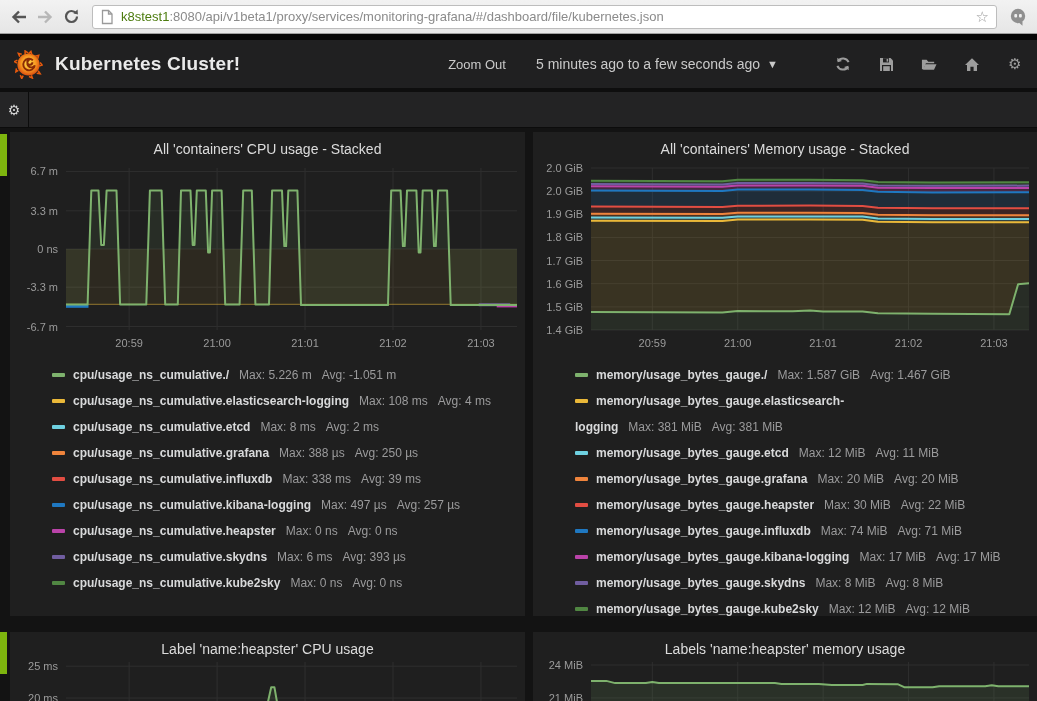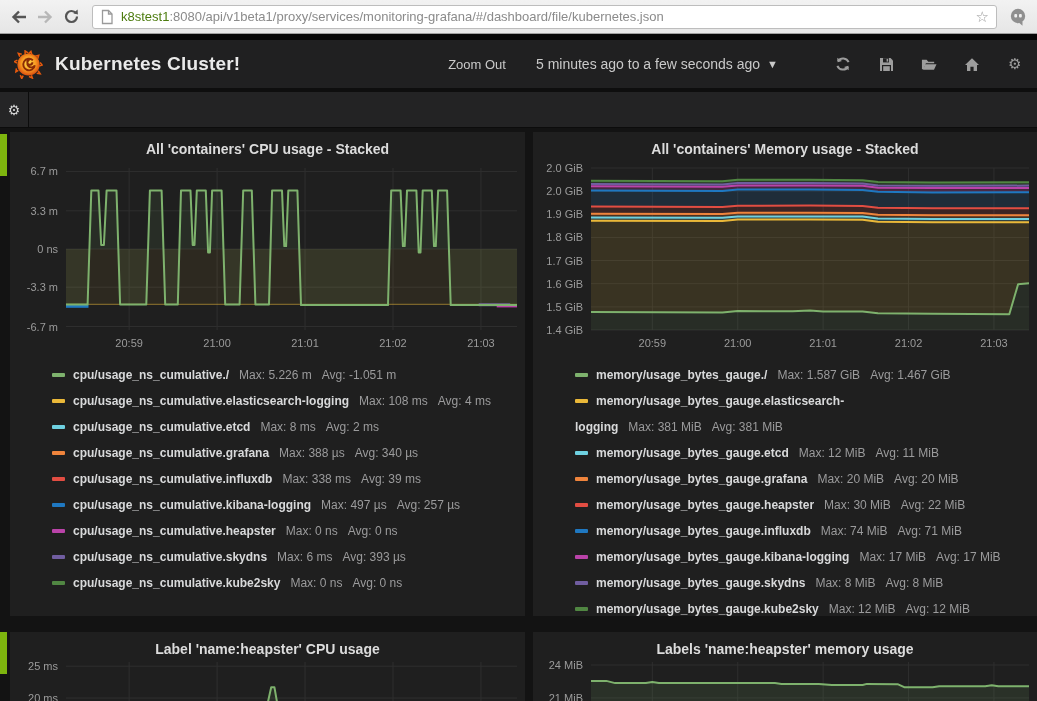--- a/index.html
+++ b/index.html
@@ -37,21 +37,21 @@
     color:#d5d5d5;font-size:14px;cursor:pointer;background:#252526;}
   
   .dash{padding-top:4px;}
   .row{display:flex;margin-left:10px;}
   .row2{margin-top:16px;}
   .panel{background:#1f1f1f;position:relative;}
   .panel-cpu,.panel-hcpu{width:515px;margin-right:8px;}
   .panel-mem,.panel-hmem{width:504px;}
   .panel-row1{height:484px;}
   .panel-row2{height:73px;}
-  .panel-title{padding:9px 0 3px;text-align:center;font-size:14px;font-weight:bold;color:#dcdcdc;cursor:pointer;}
+  .panel-title{padding:9px 0 3px;text-align:center;font-size:14px;font-weight:normal;color:#dcdcdc;cursor:pointer;}
   svg.chart{display:block;}
   svg.chart text{font-family:"Liberation Sans","DejaVu Sans",sans-serif;}
   .legend{margin:6px 0 0 42px;}
   .panel-mem .legend{width:452px;}
   .legend-item{min-height:26px;line-height:26px;font-size:12px;color:#9b9b9c;cursor:pointer;}
   .swatch{display:inline-block;width:13px;height:4px;border-radius:1px;margin-right:8px;vertical-align:middle;position:relative;top:-1px;}
   .legend-name{font-weight:bold;color:#d8d9da;}
   .legend-stat{margin-left:10px;white-space:nowrap;}
   .row-handle{position:absolute;left:0;width:7px;height:42px;background:#7db40e;cursor:pointer;z-index:5;}
   .handle-1{top:134px;}
@@ -185,21 +185,21 @@
           <path d="M56.0 146.3L78.5 146.3" fill="none" stroke="#1F78C1" stroke-width="3" stroke-opacity="1" stroke-linejoin="round"></path>
           <path d="M468.7 144.8L500.2 144.8" fill="none" stroke="#705DA0" stroke-width="3" stroke-opacity="1" stroke-linejoin="round"></path>
           <path d="M486.7 145.9L507.0 145.9" fill="none" stroke="#BA43A9" stroke-width="3" stroke-opacity="1" stroke-linejoin="round"></path>
           <path d="M56.0 144.5L77.6 144.5L81.3 30.6L88.5 30.6L91.2 85.0L93.9 85.0L96.6 30.6L106.5 30.6L110.1 144.5L136.3 144.5L139.9 30.6L151.6 30.6L155.2 144.5L167.8 144.5L171.0 30.6L180.5 30.6L182.7 85.0L184.5 85.0L186.8 30.6L195.8 30.6L198.1 92.5L199.9 92.5L202.1 30.6L211.6 30.6L215.2 144.5L229.6 144.5L233.2 30.6L241.8 30.6L245.4 144.5L259.0 144.5L262.1 30.6L272.0 30.6L274.3 86.1L276.1 86.1L278.3 30.6L287.4 30.6L291.0 145.1L378.0 145.1L381.2 30.6L390.6 30.6L392.9 86.1L394.7 86.1L397.0 30.6L406.4 30.6L408.7 92.5L410.5 92.5L412.7 30.6L421.8 30.6L424.0 86.1L425.8 86.1L428.1 30.6L437.1 30.6L440.7 145.1L507.0 145.1L507.0 89.0L56.0 89.0Z" fill="#7EB26D" fill-opacity="0.1" stroke="none"></path>
           <path d="M56.0 144.5L77.6 144.5L81.3 30.6L88.5 30.6L91.2 85.0L93.9 85.0L96.6 30.6L106.5 30.6L110.1 144.5L136.3 144.5L139.9 30.6L151.6 30.6L155.2 144.5L167.8 144.5L171.0 30.6L180.5 30.6L182.7 85.0L184.5 85.0L186.8 30.6L195.8 30.6L198.1 92.5L199.9 92.5L202.1 30.6L211.6 30.6L215.2 144.5L229.6 144.5L233.2 30.6L241.8 30.6L245.4 144.5L259.0 144.5L262.1 30.6L272.0 30.6L274.3 86.1L276.1 86.1L278.3 30.6L287.4 30.6L291.0 145.1L378.0 145.1L381.2 30.6L390.6 30.6L392.9 86.1L394.7 86.1L397.0 30.6L406.4 30.6L408.7 92.5L410.5 92.5L412.7 30.6L421.8 30.6L424.0 86.1L425.8 86.1L428.1 30.6L437.1 30.6L440.7 145.1L507.0 145.1" fill="none" stroke="#7EB26D" stroke-width="2" stroke-opacity="1" stroke-linejoin="round"></path>
         </svg>
       <div class="legend">
           <div class="legend-item"><span class="swatch" style="background: rgb(126, 178, 109);"></span><span class="legend-name">cpu/usage_ns_cumulative./</span><span class="legend-stat">Max: 5.226 m</span><span class="legend-stat">Avg: -1.051 m</span></div>
           <div class="legend-item"><span class="swatch" style="background: rgb(234, 184, 57);"></span><span class="legend-name">cpu/usage_ns_cumulative.elasticsearch-logging</span><span class="legend-stat">Max: 108 ms</span><span class="legend-stat">Avg: 4 ms</span></div>
           <div class="legend-item"><span class="swatch" style="background: rgb(110, 208, 224);"></span><span class="legend-name">cpu/usage_ns_cumulative.etcd</span><span class="legend-stat">Max: 8 ms</span><span class="legend-stat">Avg: 2 ms</span></div>
-          <div class="legend-item"><span class="swatch" style="background: rgb(239, 132, 60);"></span><span class="legend-name">cpu/usage_ns_cumulative.grafana</span><span class="legend-stat">Max: 388 µs</span><span class="legend-stat">Avg: 340 µs</span></div>
+          <div class="legend-item"><span class="swatch" style="background: rgb(239, 132, 60);"></span><span class="legend-name">cpu/usage_ns_cumulative.grafana</span><span class="legend-stat">Max: 388 µs</span><span class="legend-stat">Avg: 250 µs</span></div>
           <div class="legend-item"><span class="swatch" style="background: rgb(226, 77, 66);"></span><span class="legend-name">cpu/usage_ns_cumulative.influxdb</span><span class="legend-stat">Max: 338 ms</span><span class="legend-stat">Avg: 39 ms</span></div>
           <div class="legend-item"><span class="swatch" style="background: rgb(31, 120, 193);"></span><span class="legend-name">cpu/usage_ns_cumulative.kibana-logging</span><span class="legend-stat">Max: 497 µs</span><span class="legend-stat">Avg: 257 µs</span></div>
           <div class="legend-item"><span class="swatch" style="background: rgb(186, 67, 169);"></span><span class="legend-name">cpu/usage_ns_cumulative.heapster</span><span class="legend-stat">Max: 0 ns</span><span class="legend-stat">Avg: 0 ns</span></div>
           <div class="legend-item"><span class="swatch" style="background: rgb(112, 93, 160);"></span><span class="legend-name">cpu/usage_ns_cumulative.skydns</span><span class="legend-stat">Max: 6 ms</span><span class="legend-stat">Avg: 393 µs</span></div>
           <div class="legend-item"><span class="swatch" style="background: rgb(80, 134, 66);"></span><span class="legend-name">cpu/usage_ns_cumulative.kube2sky</span><span class="legend-stat">Max: 0 ns</span><span class="legend-stat">Avg: 0 ns</span></div>
         </div>
     </div>
     <div class="panel panel-row1 panel-mem">
       <div class="panel-title">All 'containers' Memory usage - Stacked</div>
       <svg class="chart" width="504" height="196" viewBox="0 0 504 196">

